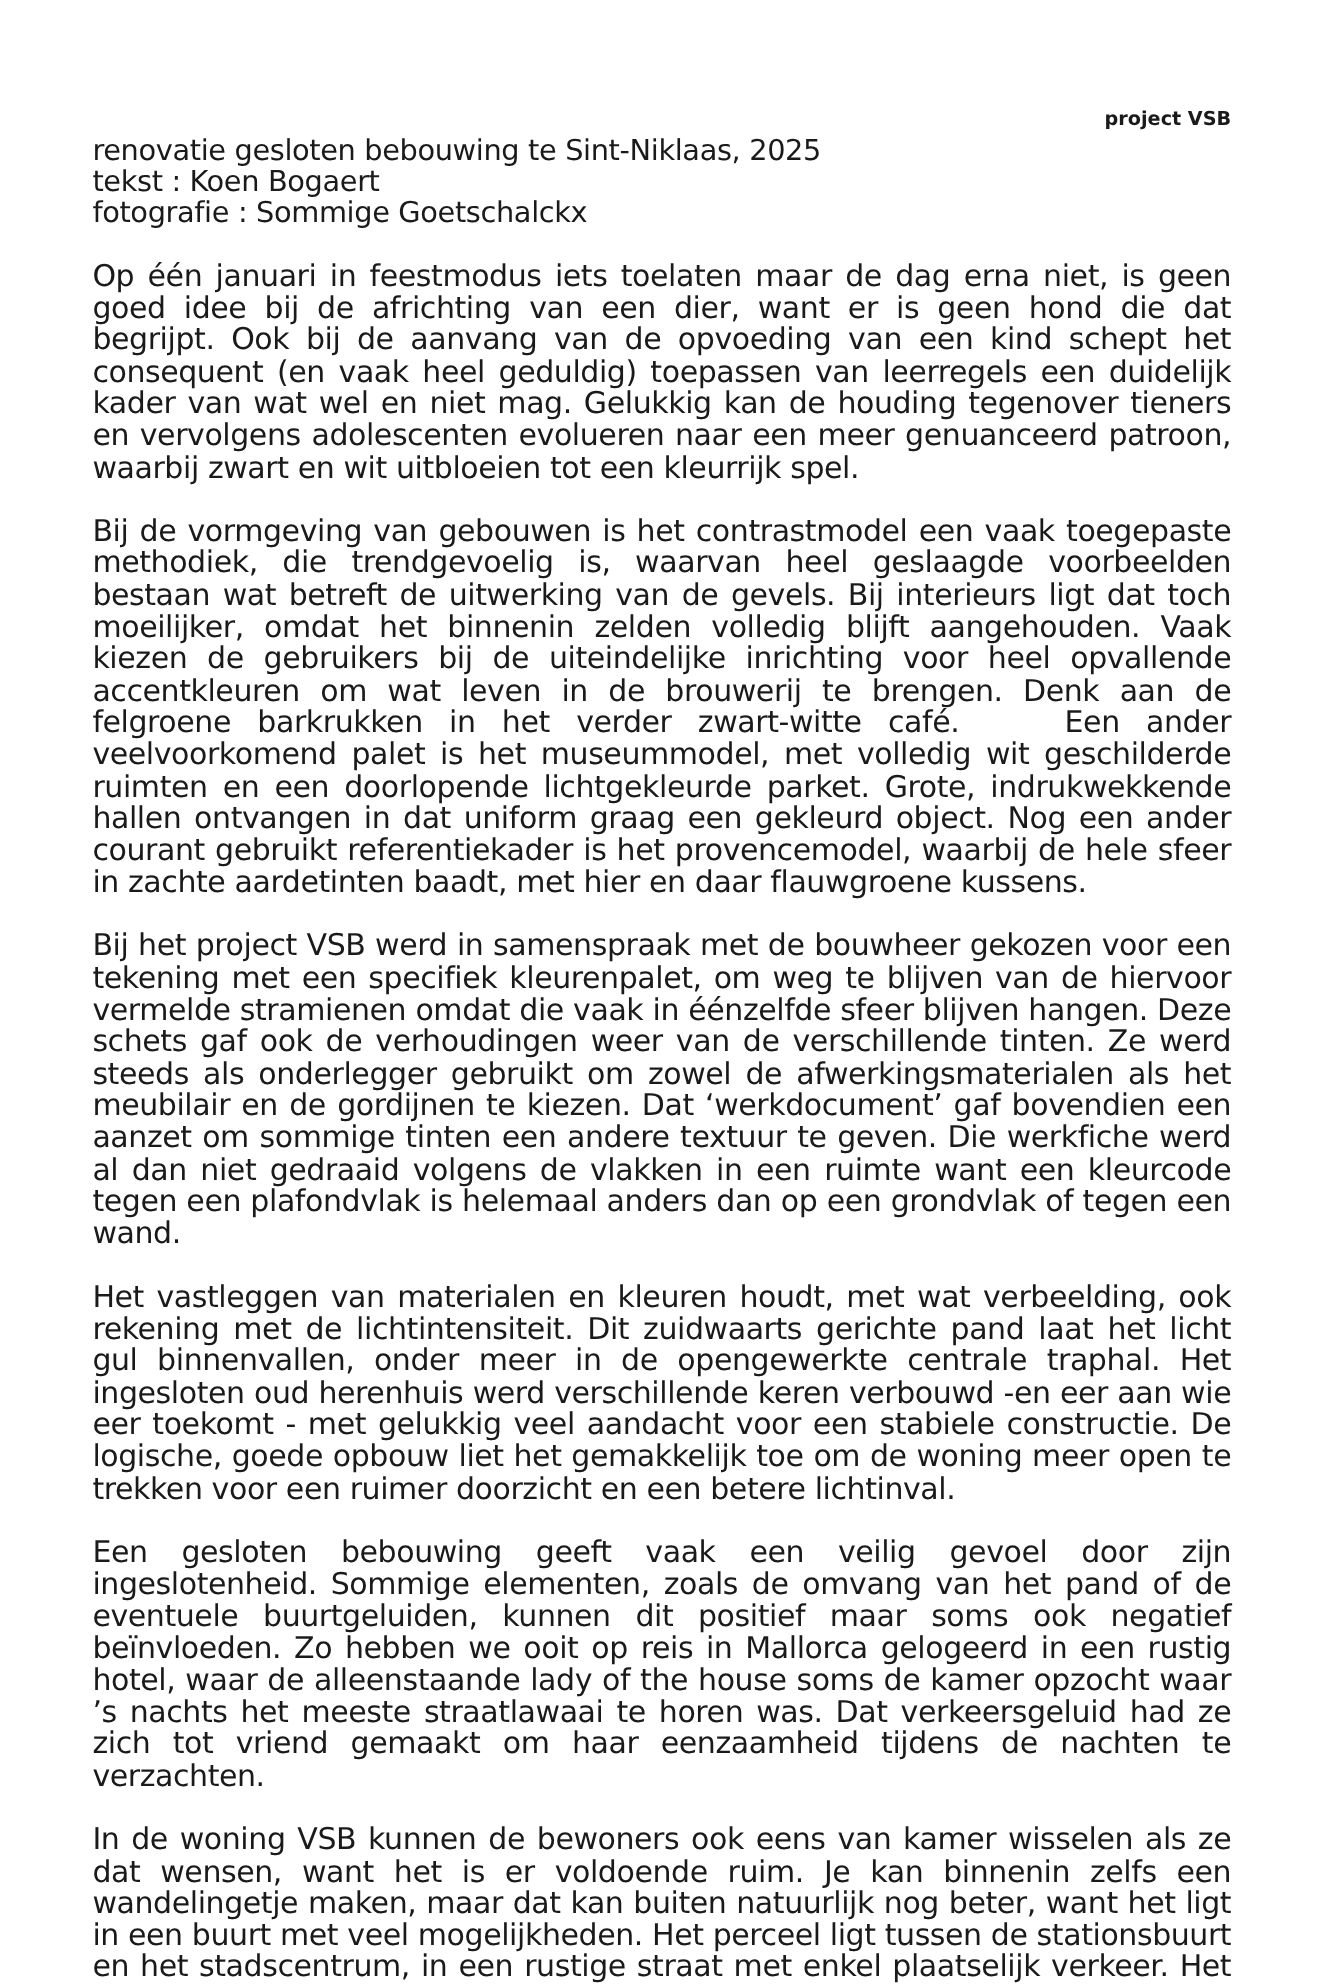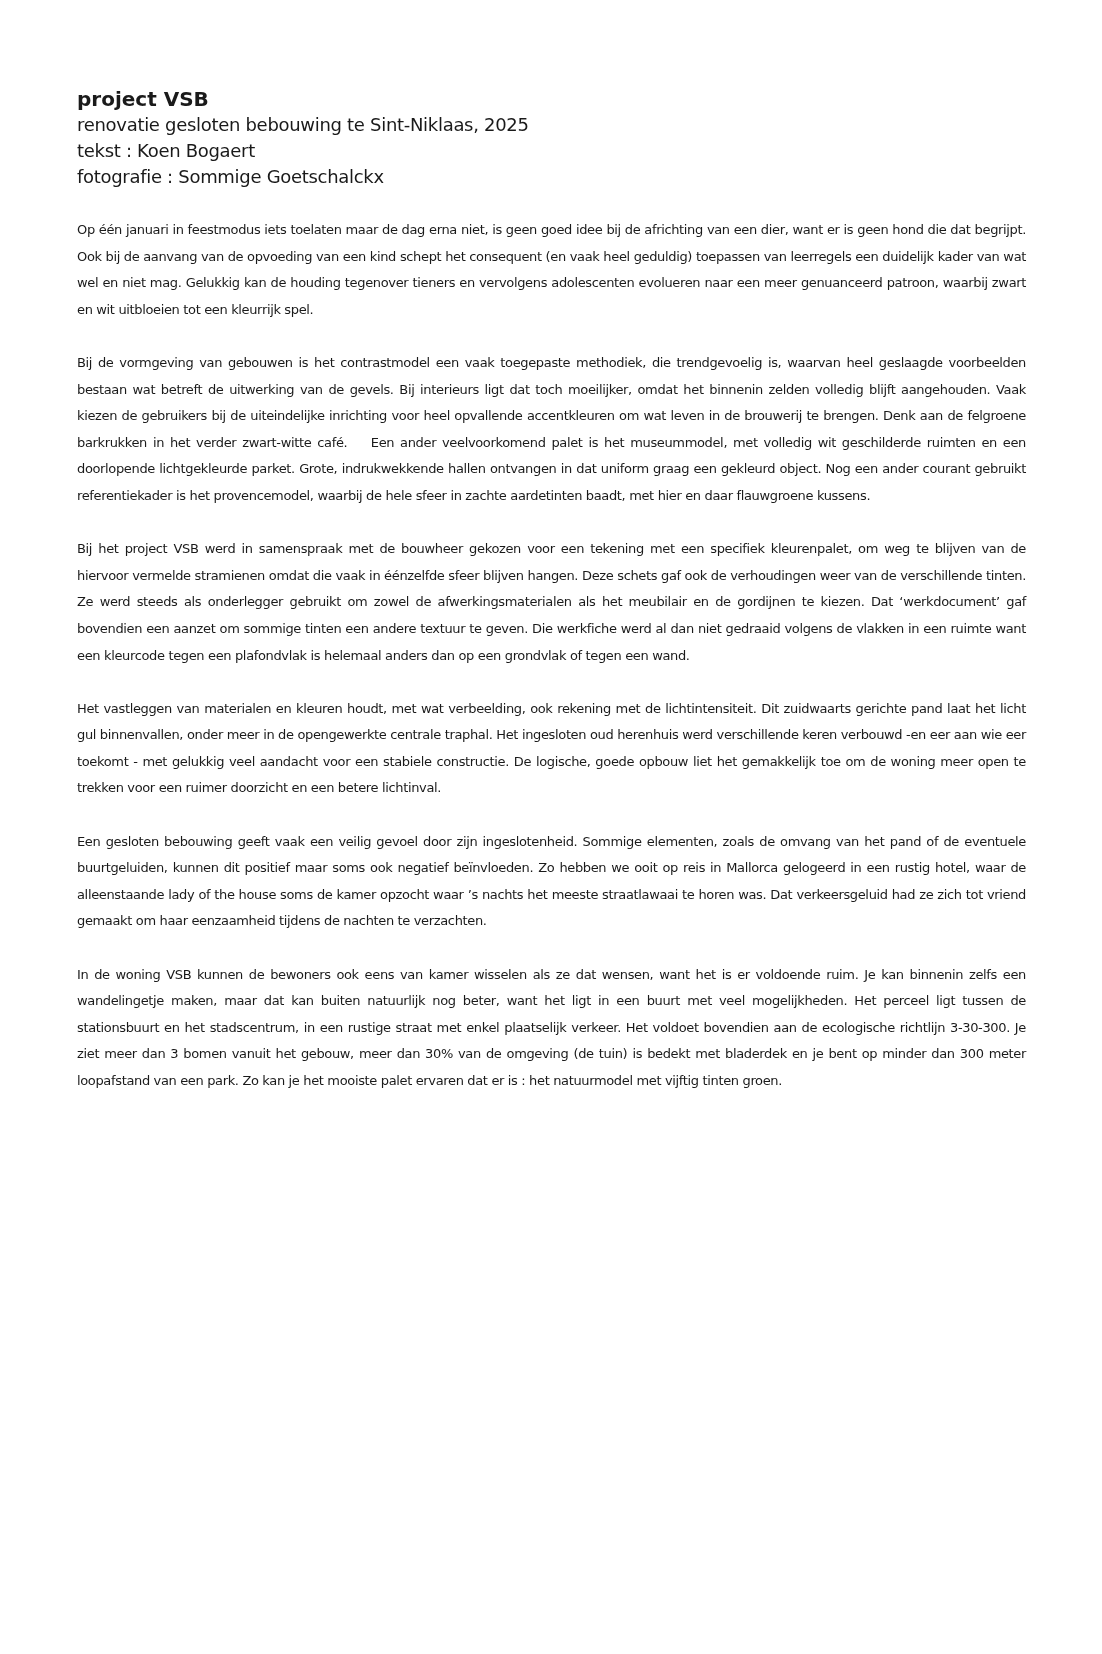--- a/index.html
+++ b/index.html
@@ -15,38 +15,39 @@
       font-family: "DejaVu Sans", sans-serif;
       color: #1a1a1a;
     }
     .page {
       position: absolute;
       left: 77px;
       top: 86px;
       width: 949px;
     }
     .title {
-      font-size: 20px;
+      font-size: 16px;
       font-weight: bold;
       line-height: 26px;
       margin: 0;
       letter-spacing: 0px;
+      text-align: right;
     }
     .meta-line {
-      font-size: 18px;
+      font-size: 24px;
       line-height: 26px;
       margin: 0;
       font-weight: normal;
       letter-spacing: -0.3px;
     }
     .body-text {
       margin-top: 27px;
     }
     .para {
-      font-size: 13px;
+      font-size: 25px;
       line-height: 26.6px;
       margin: 0 0 26.6px 0;
       text-align: justify;
       letter-spacing: -0.35px;
       word-spacing: 0px;
       hyphens: none;
     }
   </style>
 </head>
 <body>

